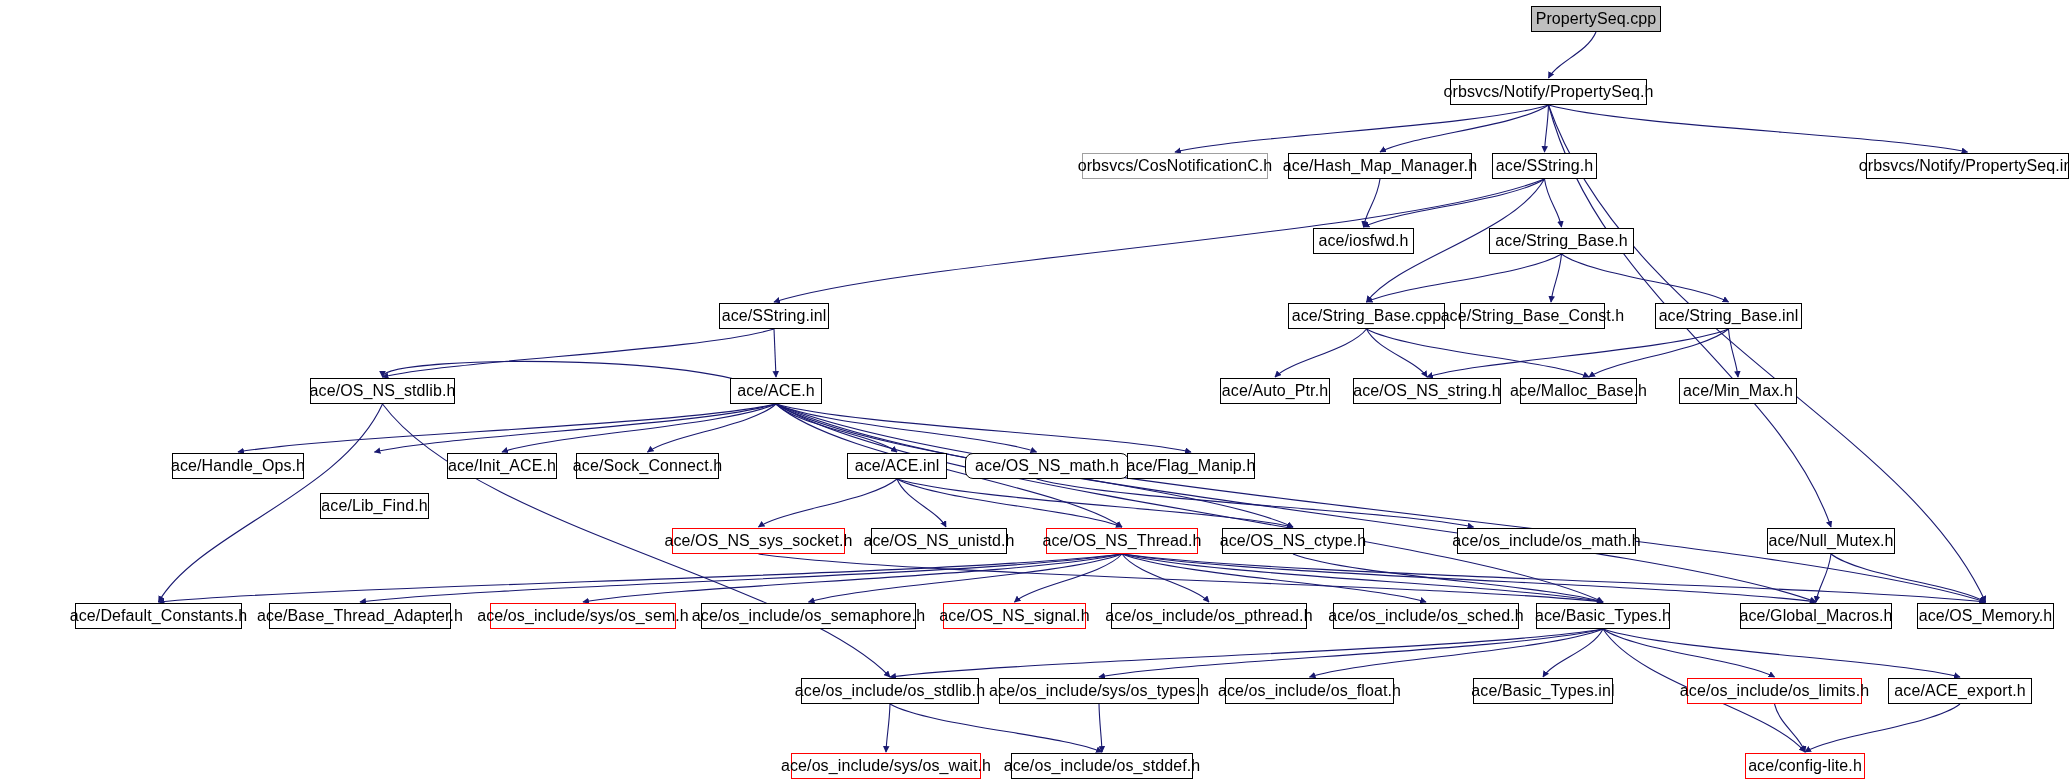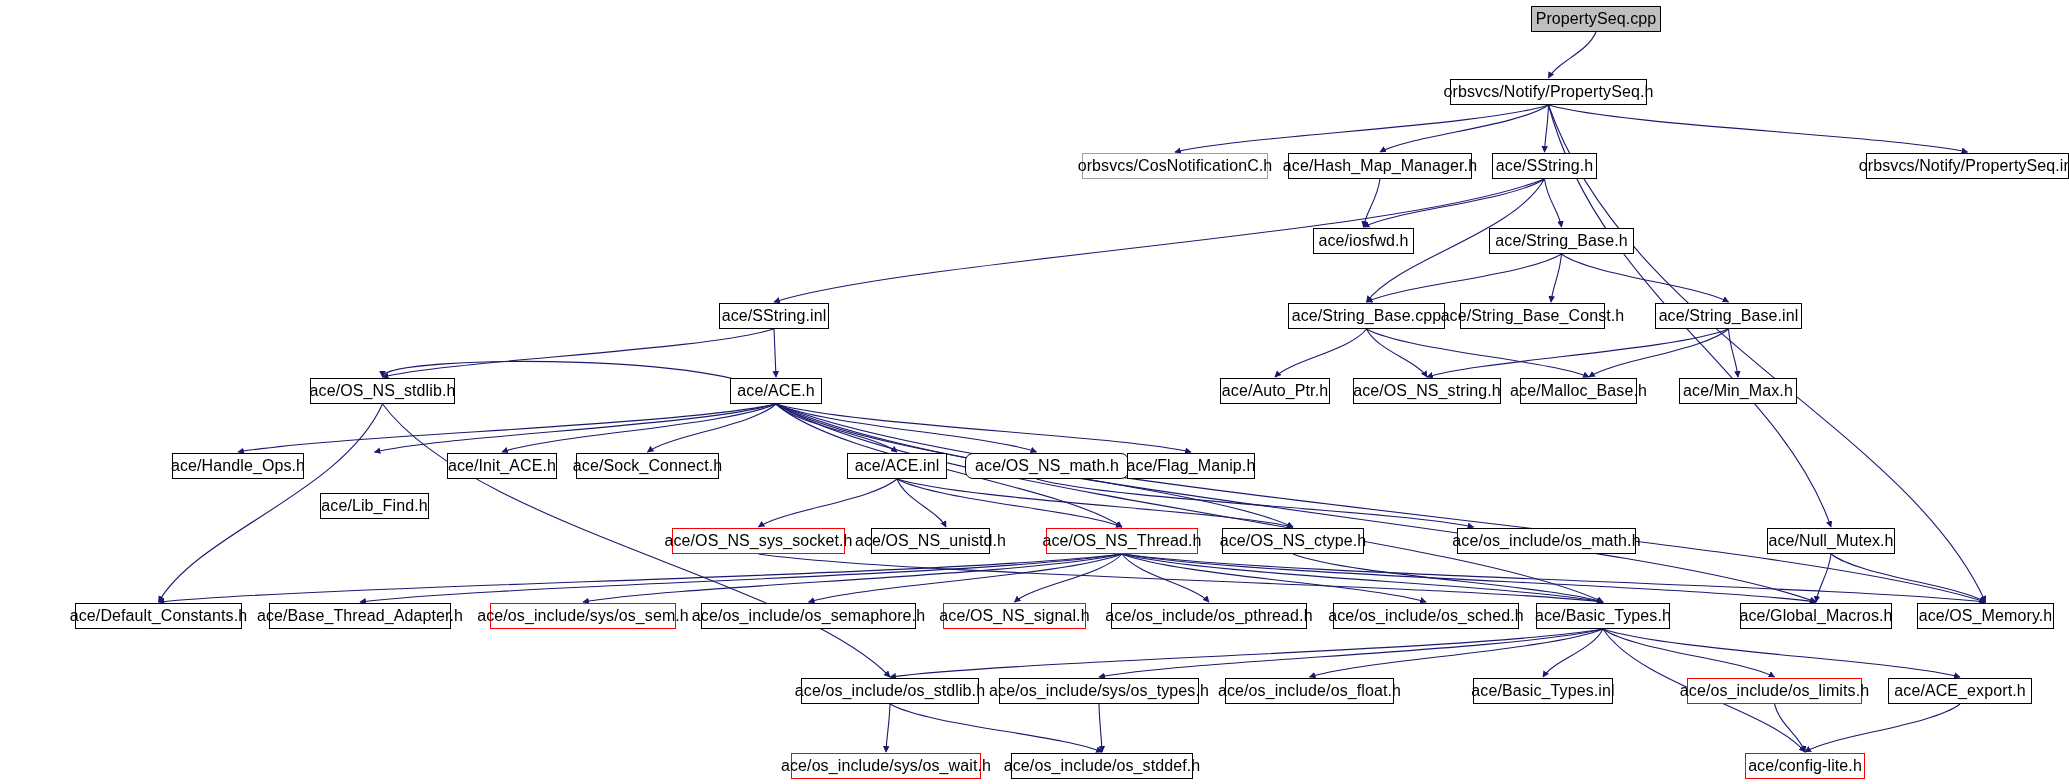--- a/index.html
+++ b/index.html
@@ -169,21 +169,21 @@
       </div>
       <div class="node" style="left: 965px; top: 453px; width: 164px; border-radius: 8px;">
         <span>ace/OS_NS_math.h</span>
       </div>
       <div class="node" style="left: 1127px; top: 453px; width: 128px;">
         <span>ace/Flag_Manip.h</span>
       </div>
       <div class="node red" style="left: 672px; top: 528px; width: 173px;">
         <span>ace/OS_NS_sys_socket.h</span>
       </div>
-      <div class="node" style="left: 871px; top: 528px; width: 119px;">
+      <div class="node" style="left: 871px; top: 528px; width: 136px;">
         <span>ace/OS_NS_unistd.h</span>
       </div>
       <div class="node red" style="left: 1046px; top: 528px; width: 152px;">
         <span>ace/OS_NS_Thread.h</span>
       </div>
       <div class="node" style="left: 1222px; top: 528px; width: 142px;">
         <span>ace/OS_NS_ctype.h</span>
       </div>
       <div class="node" style="left: 1457px; top: 528px; width: 179px;">
         <span>ace/os_include/os_math.h</span>

